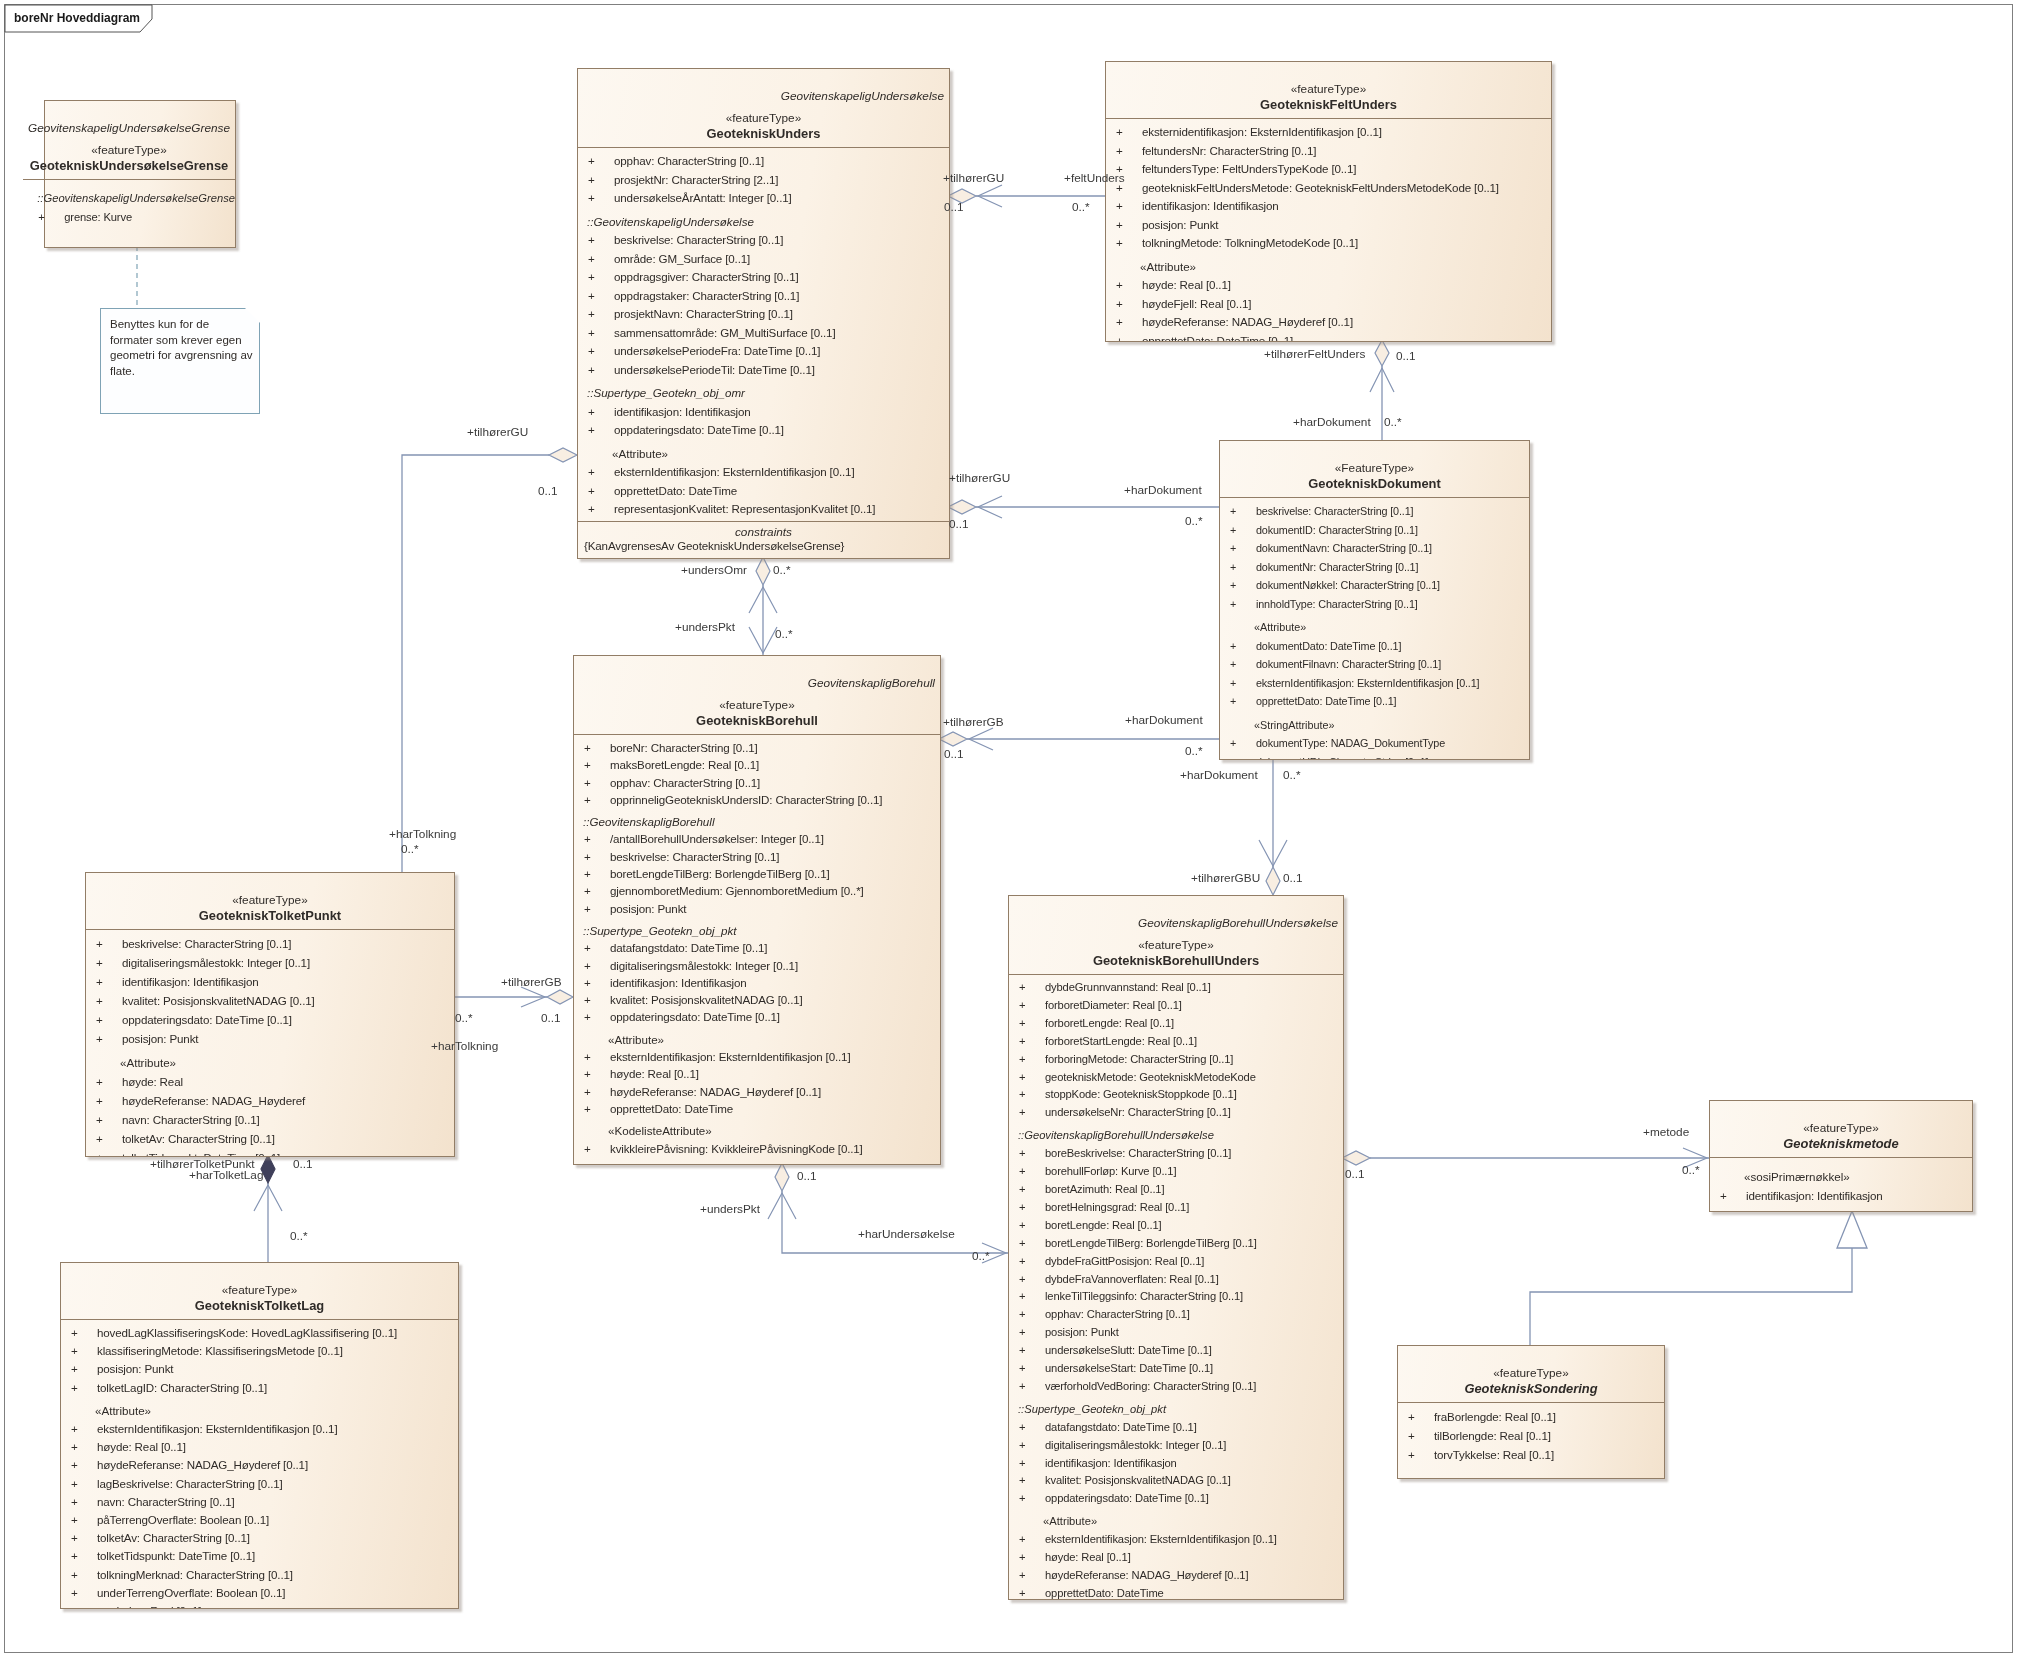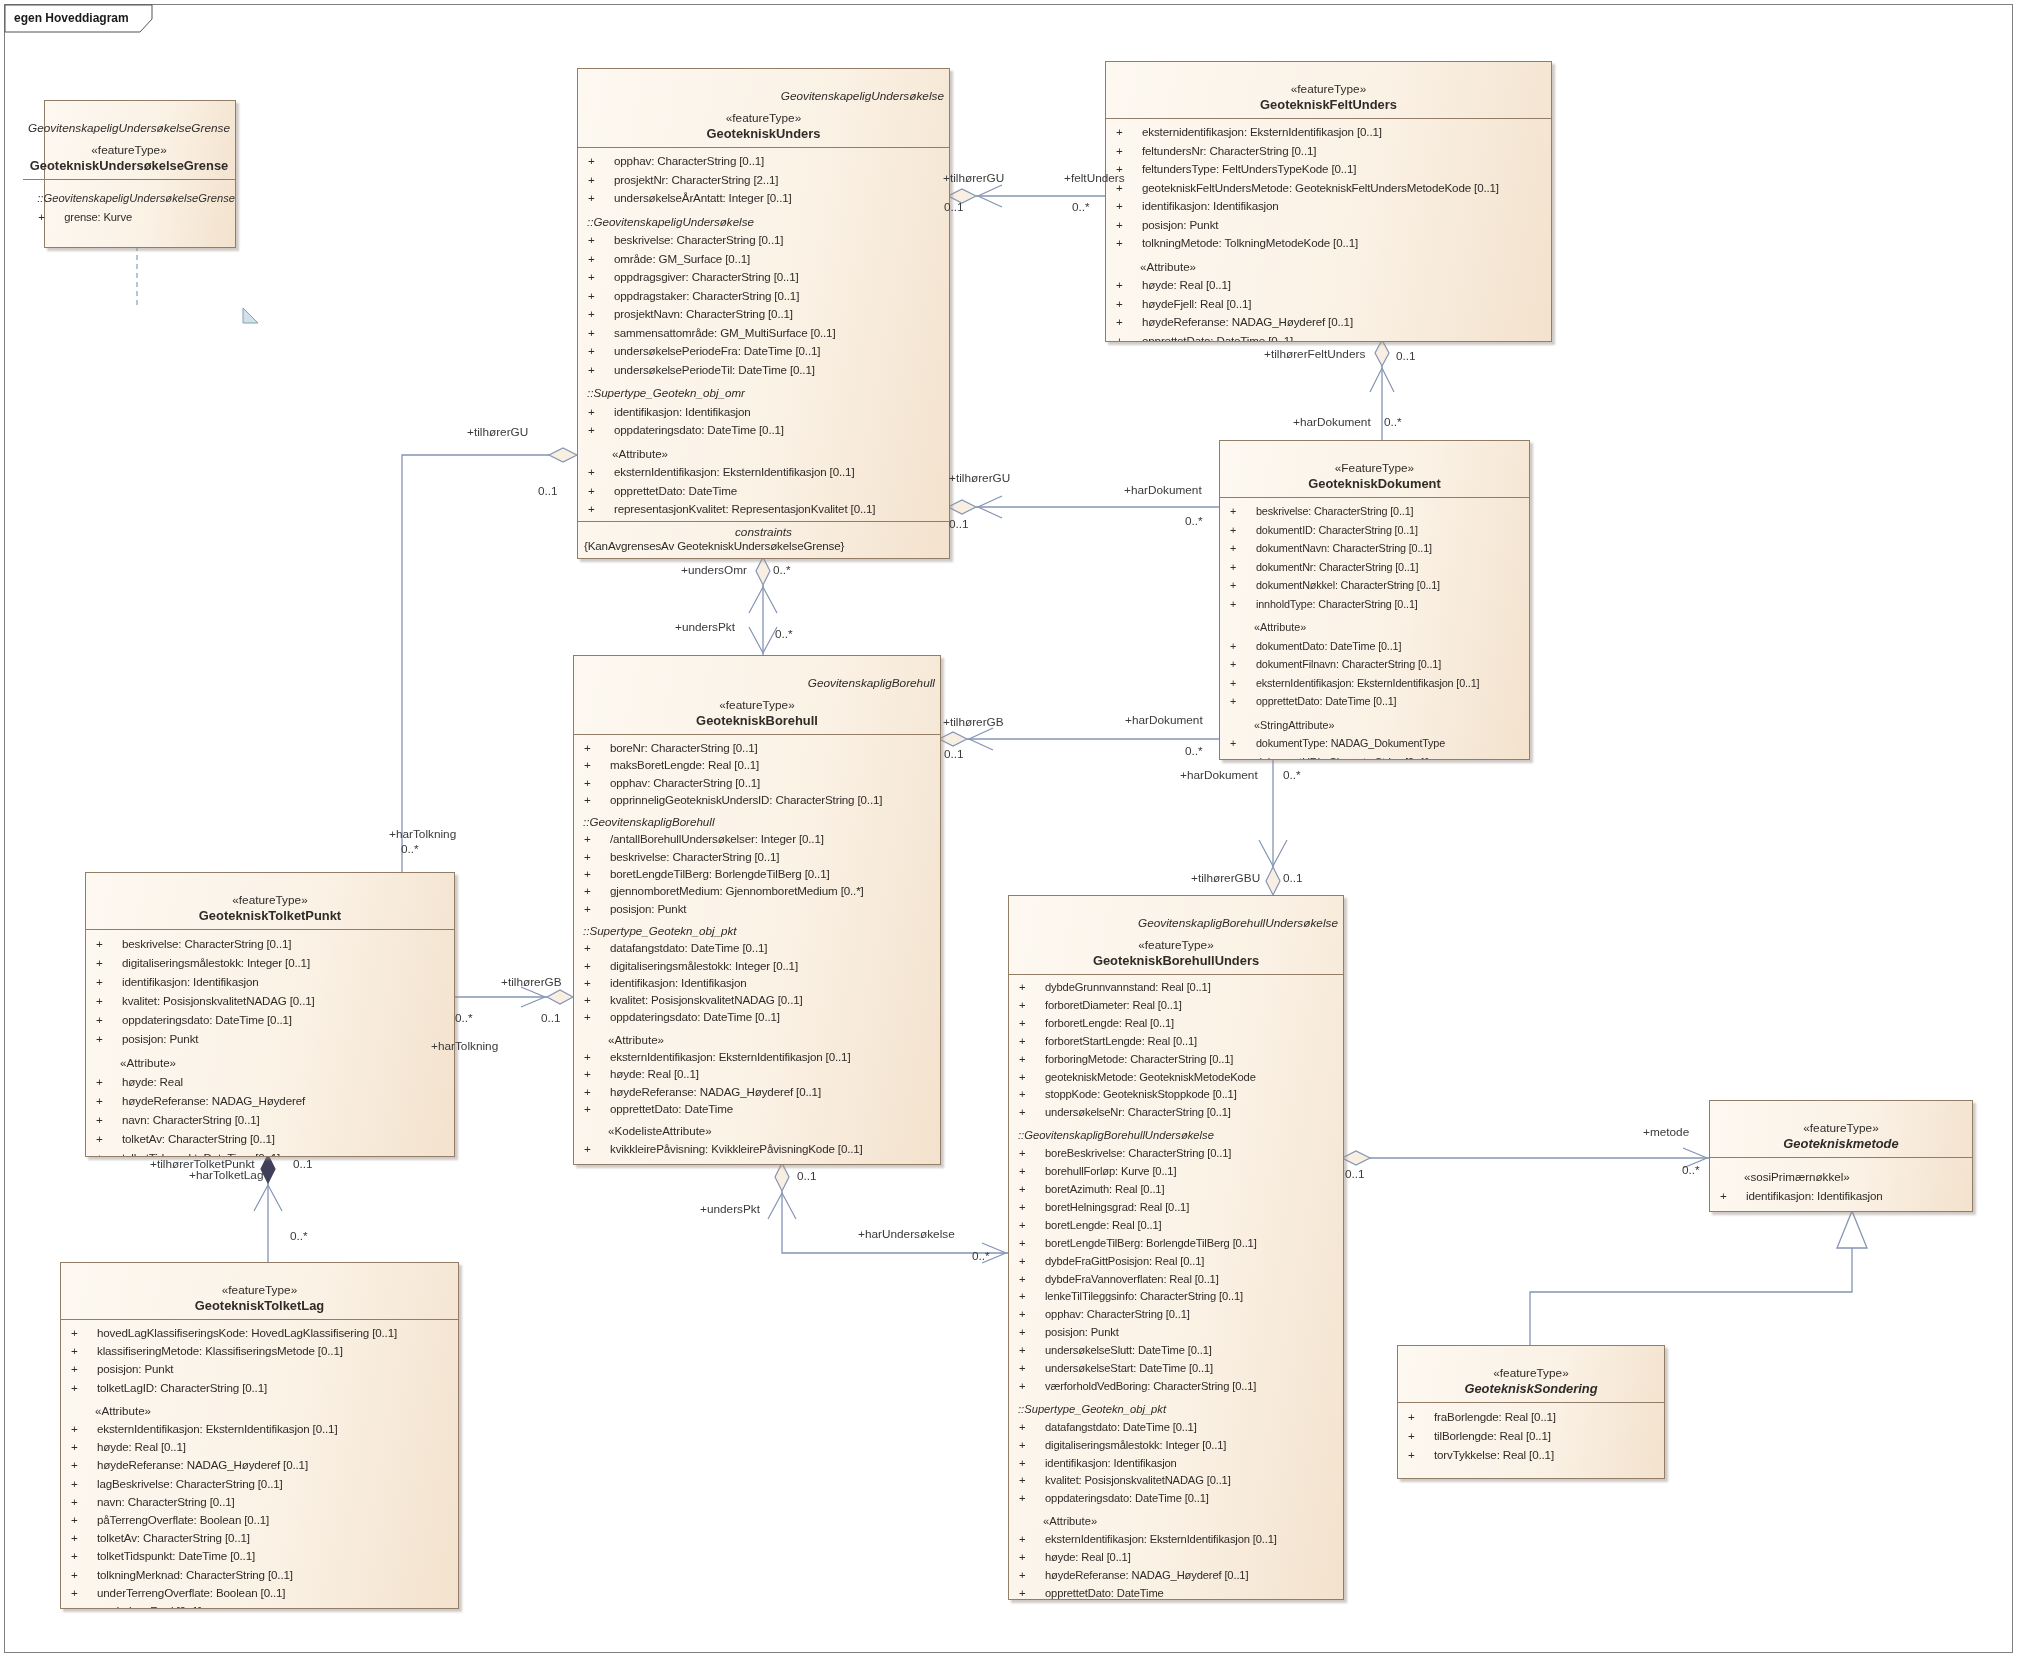--- a/index.html
+++ b/index.html
@@ -134,21 +134,21 @@
       <polygon class="gtri" points="1852,1211 1837,1248 1867,1248"></polygon>
     </g>
 
     <line class="dash" x1="137" y1="246" x2="137" y2="308"></line>
 
     <g>
       <polygon points="243,308 258,323 243,323" fill="#d2e0e9" stroke="#7fa3b5" stroke-width="1"></polygon>
     </g>
   </svg>
 
-  <div id="tab-title">egen Hoveddiagram</div>
+  <div id="tab-title">boreNr Hoveddiagram</div>
 
   <div class="cls" id="cls-grense">
       <div class="hdr">
         <div class="pkg">GeovitenskapeligUndersøkelseGrense</div>
         <div class="stereo">«featureType»</div>
         <div class="cname">GeotekniskUndersøkelseGrense</div>
       </div>
       <div class="cbody">
         <div class="row sub">::GeovitenskapeligUndersøkelseGrense</div>
         <div class="row attr">
@@ -722,20 +722,23 @@
           <span class="plus">+</span>
           <span class="atext">tilBorlengde: Real [0..1]</span>
         </div>
         <div class="row attr">
           <span class="plus">+</span>
           <span class="atext">torvTykkelse: Real [0..1]</span>
         </div>
       </div>
     </div>
 
+  <div id="note">
+    <div class="ntext">Benyttes kun for de formater som krever egen geometri for avgrensning av flate.</div>
+  </div>
 
   <div id="labels">
       <div class="clabel" style="left: 943px; top: 171px;">+tilhørerGU</div>
       <div class="clabel" style="left: 944px; top: 200px;">0..1</div>
       <div class="clabel" style="left: 1064px; top: 171px;">+feltUnders</div>
       <div class="clabel" style="left: 1072px; top: 200px;">0..*</div>
       <div class="clabel" style="left: 949px; top: 471px;">+tilhørerGU</div>
       <div class="clabel" style="left: 949px; top: 517px;">0..1</div>
       <div class="clabel" style="left: 1124px; top: 483px;">+harDokument</div>
       <div class="clabel" style="left: 1185px; top: 514px;">0..*</div>

